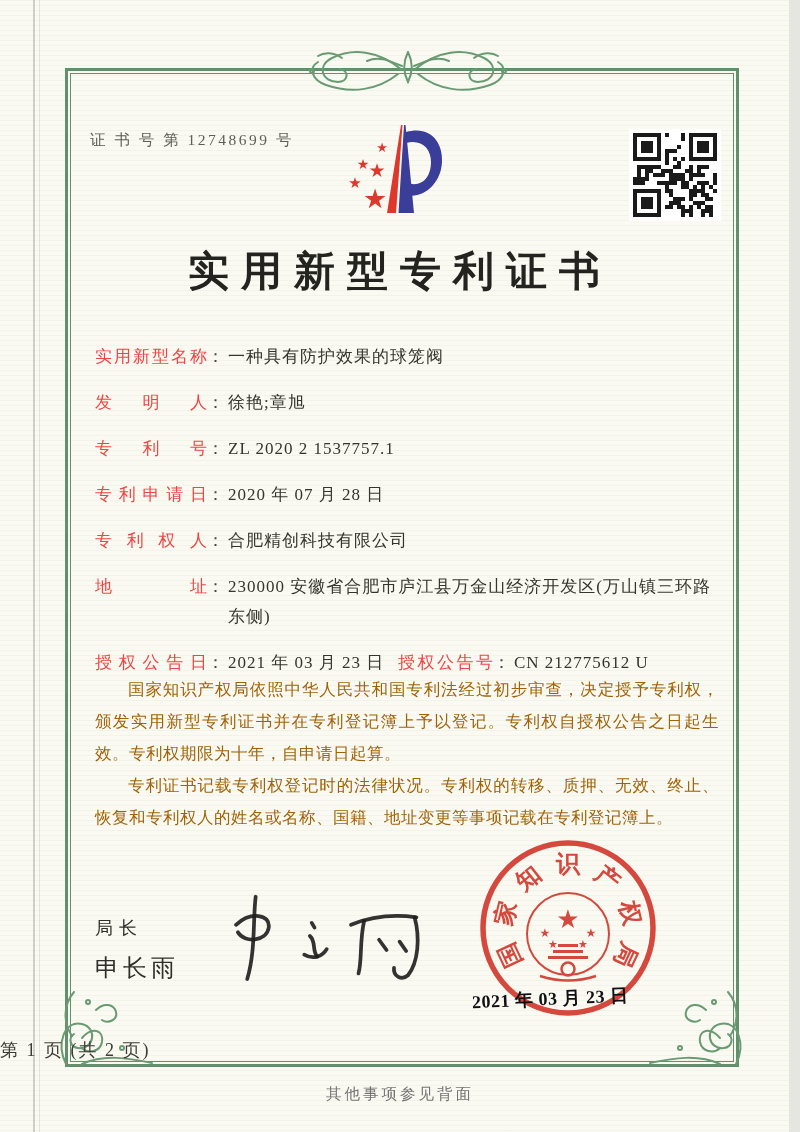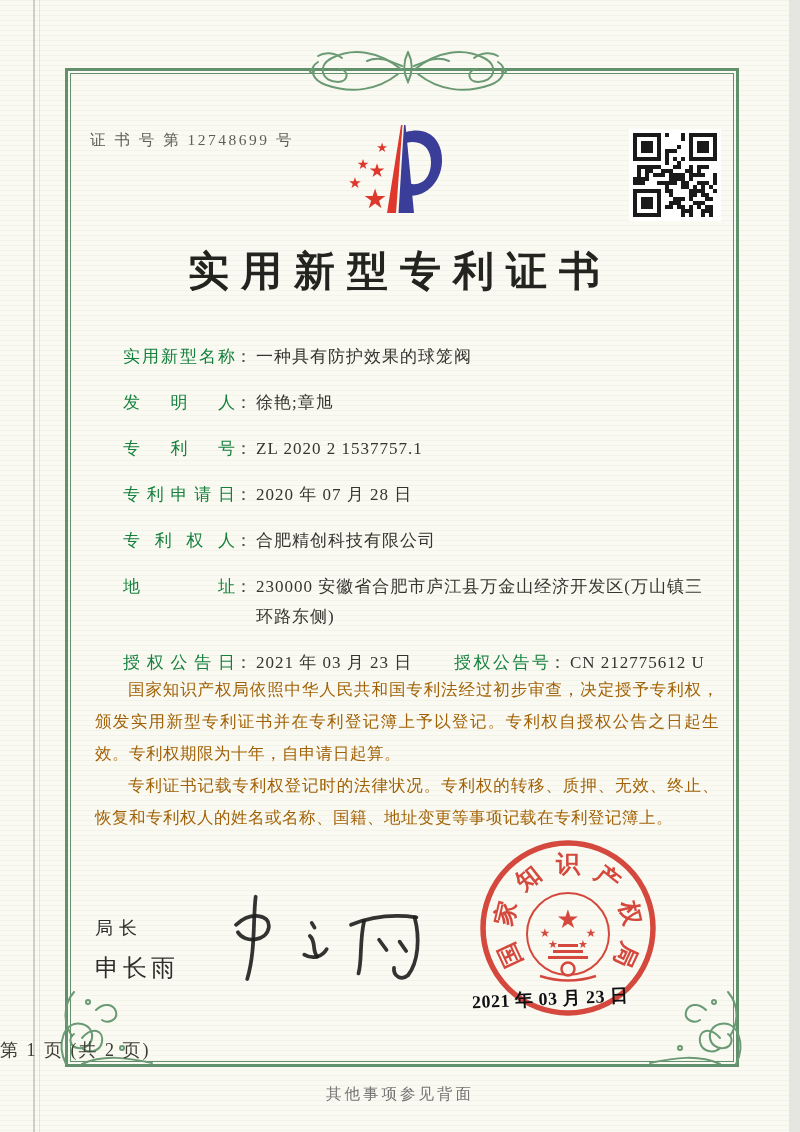--- a/index.html
+++ b/index.html
@@ -22,21 +22,21 @@
 
   .logo{position:absolute;left:330px;top:112px;width:150px;height:115px;}
   .qr{position:absolute;left:629px;top:129px;width:92px;height:92px;background:#fff;}
 
   .title{position:absolute;left:0;top:244px;width:100%;text-align:center;
          font-size:41px;font-weight:600;letter-spacing:12px;
          box-sizing:border-box;color:#23231f;}
 
   .rows{position:absolute;left:95px;top:342px;width:625px;color:#3a3933;}
   .row{display:flex;font-size:17px;line-height:30px;margin-bottom:16px;}
-  .row .lbl{width:112px;flex:0 0 112px;text-align:justify;text-align-last:justify;color:#15803d;margin-left:28px;}
+  .row .lbl{width:112px;flex:0 0 112px;text-align:justify;text-align-last:justify;color:#ef4444;}
   .row .colon{flex:0 0 16px;color:#474740;}
   .row .val{flex:1;letter-spacing:1px;color:#35342e;padding-left:4px;}
   .row .pair1-val{flex:0 0 162px;letter-spacing:1px;color:#35342e;padding-left:4px;white-space:nowrap;}
   .row .pair2{display:flex;margin-left:8px;}
   .row .pair2 .lbl{width:95px;flex:0 0 95px;}
 
   .body-text{position:absolute;left:95px;top:674px;width:624px;
              font-size:16.5px;line-height:32px;color:#a16207;text-align:justify;letter-spacing:0.5px;}
   .body-text p{margin:0;text-indent:2em;}
 

